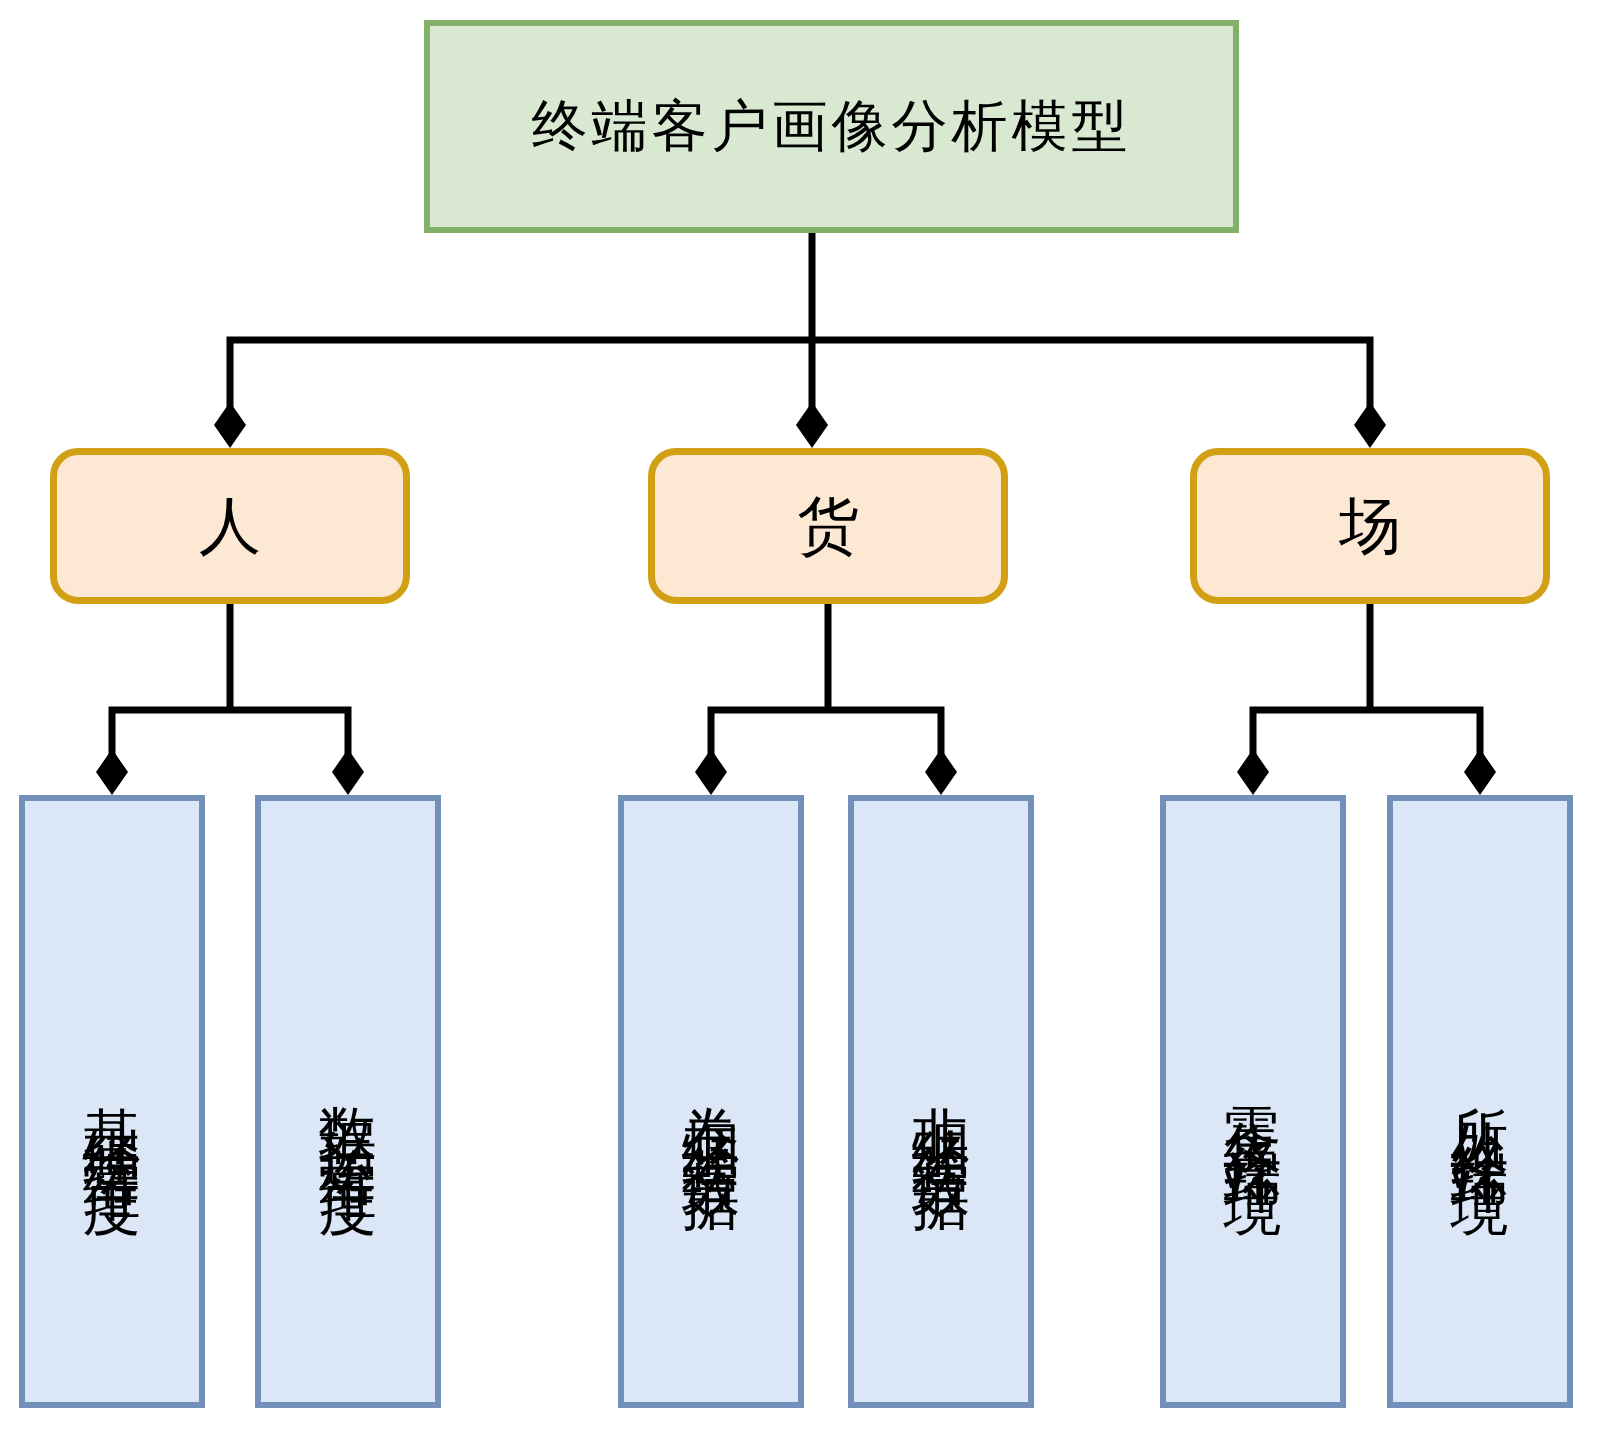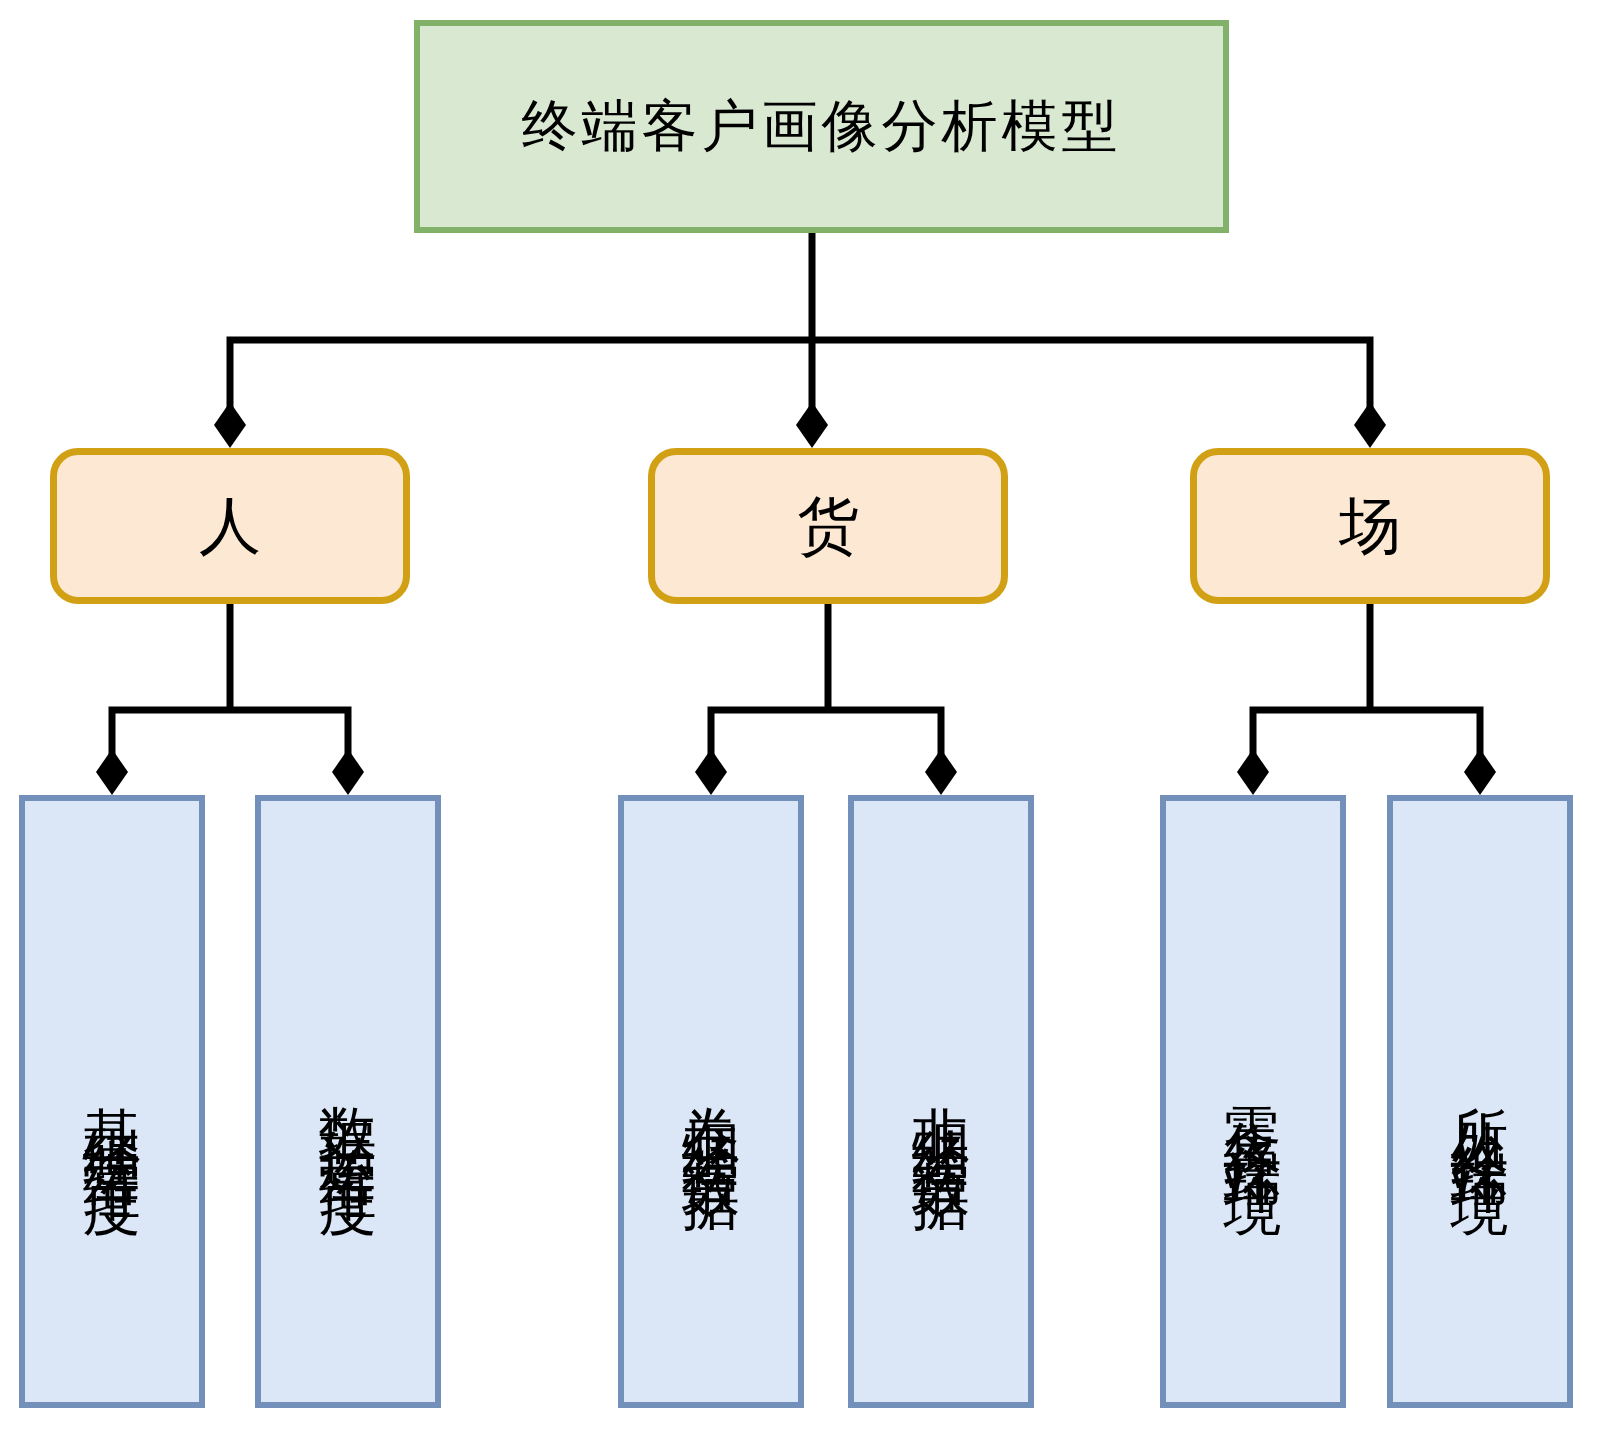--- a/index.html
+++ b/index.html
@@ -61,21 +61,21 @@
     <path d="M711 772 L711 710 L941 710 L941 772"></path>
     <polygon points="711,749 727,772 711,795 695,772"></polygon>
     <polygon points="941,749 957,772 941,795 925,772"></polygon>
 
     <path d="M1370 604 V710"></path>
     <path d="M1253 772 L1253 710 L1480 710 L1480 772"></path>
     <polygon points="1253,749 1269,772 1253,795 1237,772"></polygon>
     <polygon points="1480,749 1496,772 1480,795 1464,772"></polygon>
   </svg>
 
-  <div class="node root-node" style="left:414px; top:20px; width:815px; height:213px;">
+  <div class="node root-node" style="left:424px; top:20px; width:815px; height:213px;">
     <span>终端客户画像分析模型</span>
   </div>
 
   <div class="node mid-node" style="left:50px; top:448px; width:360px; height:156px;">
     <span>人</span>
   </div>
   <div class="node mid-node" style="left:648px; top:448px; width:360px; height:156px;">
     <span>货</span>
   </div>
   <div class="node mid-node" style="left:1190px; top:448px; width:360px; height:156px;">

